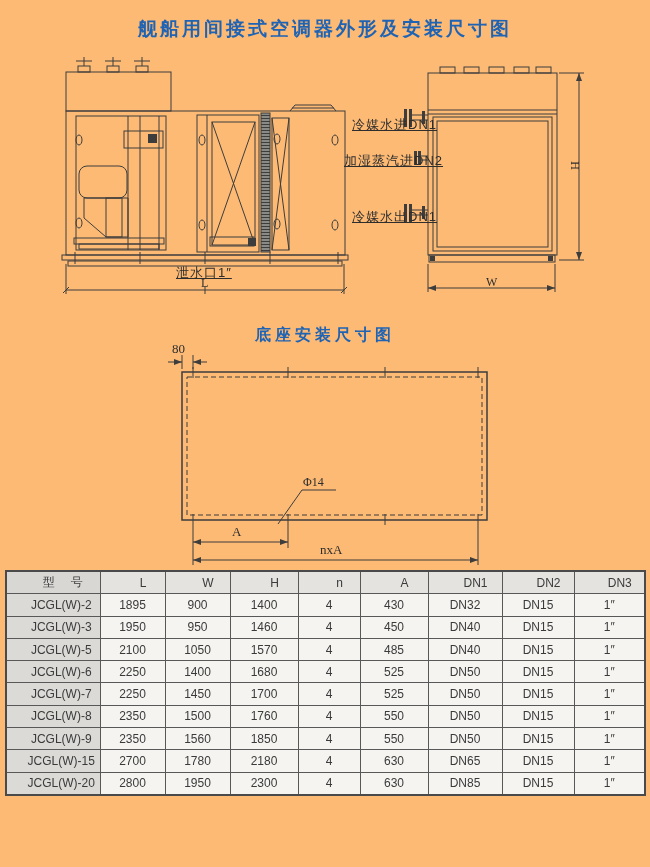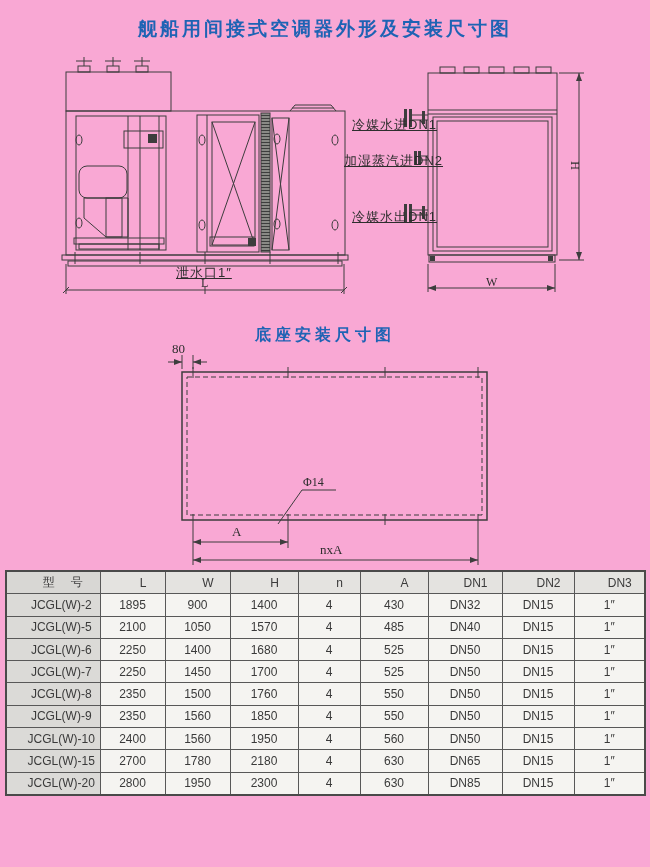--- a/index.html
+++ b/index.html
@@ -1,18 +1,18 @@
 <!DOCTYPE html>
 <html><head>
 <meta charset="utf-8">
 <style>
   html,body{margin:0;padding:0;background:#dddcd8;}
   .page{
     position:relative;width:650px;height:867px;overflow:hidden;
-    background:#f9a8d4;
+    background:#fdba74;
     font-family:"Liberation Sans",sans-serif;
   }
   .main-title{
     position:absolute;top:16px;left:0;width:100%;text-align:center;
     color:#1e63b4;font-size:19px;font-weight:bold;letter-spacing:3px;
   }
   .sub-title{
     position:absolute;top:325px;left:0;width:100%;text-align:center;
     color:#1e63b4;font-size:16px;font-weight:bold;letter-spacing:4px;
   }
@@ -286,20 +286,31 @@
           <td>1895</td>
           <td>900</td>
           <td>1400</td>
           <td>4</td>
           <td>430</td>
           <td>DN32</td>
           <td>DN15</td>
           <td>1″</td>
         </tr>
         <tr>
+          <td>JCGL(W)-3</td>
+          <td>1950</td>
+          <td>950</td>
+          <td>1460</td>
+          <td>4</td>
+          <td>450</td>
+          <td>DN40</td>
+          <td>DN15</td>
+          <td>1″</td>
+        </tr>
+        <tr>
           <td>JCGL(W)-5</td>
           <td>2100</td>
           <td>1050</td>
           <td>1570</td>
           <td>4</td>
           <td>485</td>
           <td>DN40</td>
           <td>DN15</td>
           <td>1″</td>
         </tr>
@@ -341,31 +352,20 @@
           <td>2350</td>
           <td>1560</td>
           <td>1850</td>
           <td>4</td>
           <td>550</td>
           <td>DN50</td>
           <td>DN15</td>
           <td>1″</td>
         </tr>
         <tr>
-          <td>JCGL(W)-10</td>
-          <td>2400</td>
-          <td>1560</td>
-          <td>1950</td>
-          <td>4</td>
-          <td>560</td>
-          <td>DN50</td>
-          <td>DN15</td>
-          <td>1″</td>
-        </tr>
-        <tr>
           <td>JCGL(W)-15</td>
           <td>2700</td>
           <td>1780</td>
           <td>2180</td>
           <td>4</td>
           <td>630</td>
           <td>DN65</td>
           <td>DN15</td>
           <td>1″</td>
         </tr>

